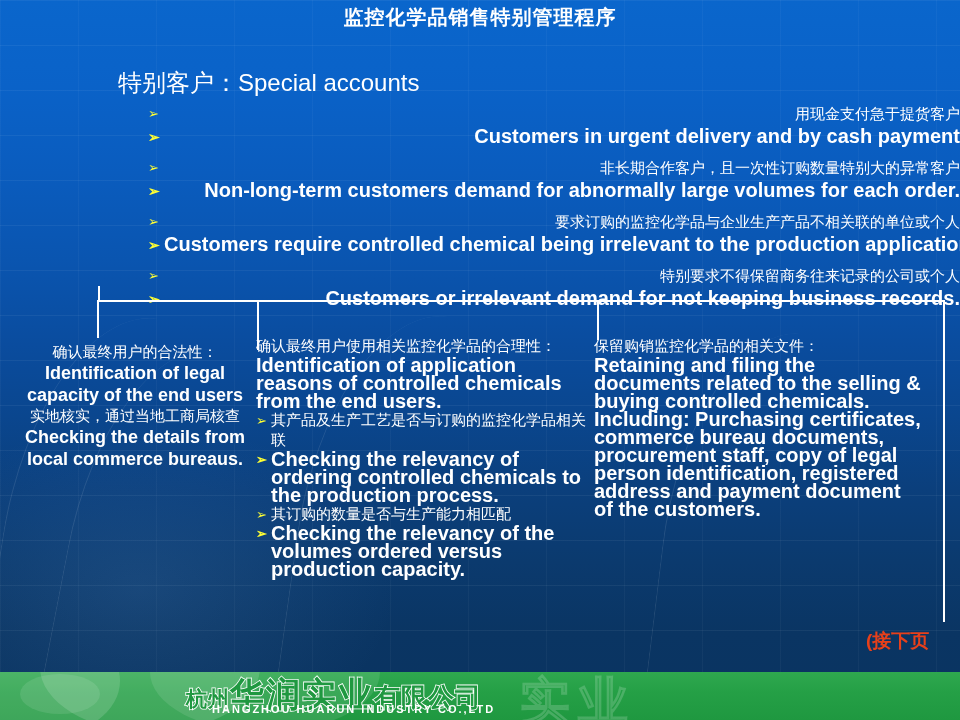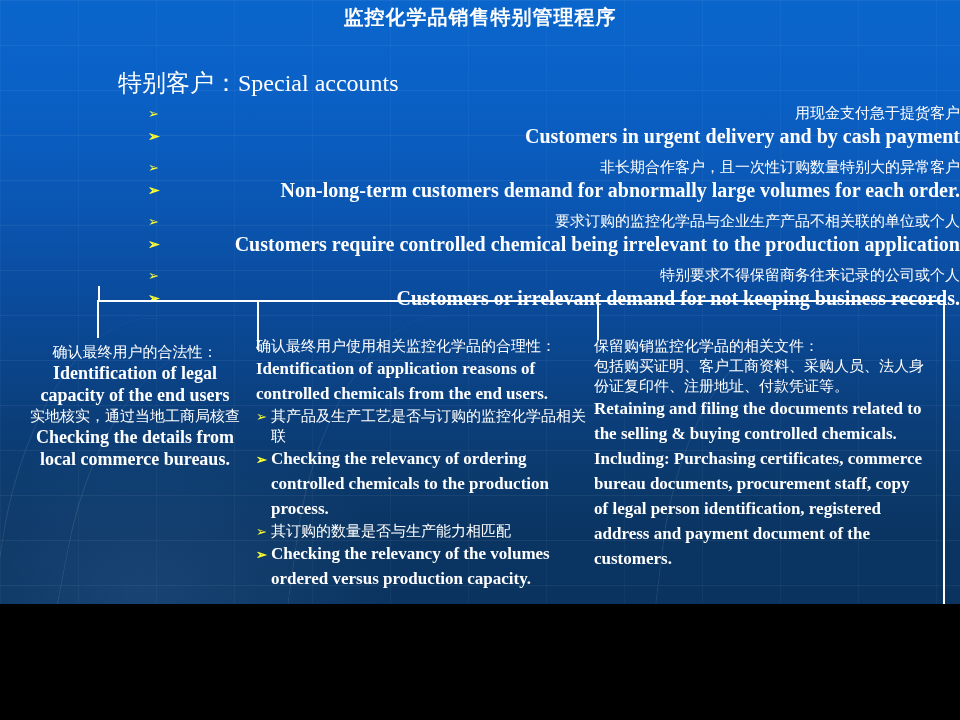--- a/index.html
+++ b/index.html
@@ -2,23 +2,23 @@
 <html><head>
 <meta charset="utf-8">
 <style>
   html, body {
     margin: 0; padding: 0;
     background: #000;
   }
   #slide {
     position: relative;
     width: 960px;
-    height: 604px;
+    height: 720px;
     overflow: hidden;
-    font-family: Liberation Serif, serif;
+    font-family: Liberation Sans, sans-serif;
     background: linear-gradient(to bottom,
         #0a66cc 0%,
         #0a62c8 12%,
         #0a5cbe 24%,
         #0a55b0 36%,
         #0a4c9e 48%,
         #0a468e 58%,
         #0b3f7c 68%,
         #0b3a6e 78%,
         #0a3563 88%,
@@ -128,21 +128,21 @@
 
   
   #columns { position: absolute; left: 0; top: 336px; width: 960px; height: 330px; }
   .col { position: absolute; color: #ffffff; }
   #col-1 { left: 22px;  top: 6px;  width: 226px; text-align: center; }
   #col-2 { left: 256px; top: 0px;  width: 330px; }
   #col-3 { left: 594px; top: 0px;  width: 330px; }
 
   .t-cn   { font-size: 15px; line-height: 20px; font-weight: 400; }
   .t-en   { font-size: 18px; line-height: 22px; font-weight: 700; }
-  .t-en-s { font-size: 17px; line-height: 25px; font-weight: 700; }
+  .t-en-s { font-size: 20px; line-height: 18px; font-weight: 700; }
 
   .cbul {
     position: relative;
     padding-left: 15px;
   }
   .cbul::before {
     content: "\27A2";
     position: absolute; left: 0; top: 1px;
     color: #ffff33;
     font-size: 13px;
@@ -254,21 +254,20 @@
     <div class="col" id="col-2">
         <div class="t-cn">确认最终用户使用相关监控化学品的合理性：</div>
         <div class="t-en-s">Identification of application reasons of controlled chemicals from the end users.</div>
         <div class="t-cn cbul">其产品及生产工艺是否与订购的监控化学品相关联</div>
         <div class="t-en-s cbul">Checking the relevancy of ordering controlled chemicals to the production process.</div>
         <div class="t-cn cbul">其订购的数量是否与生产能力相匹配</div>
         <div class="t-en-s cbul">Checking the relevancy of the volumes ordered versus production capacity.</div>
       </div>
     <div class="col" id="col-3">
         <div class="t-cn">保留购销监控化学品的相关文件：</div>
-        <div class="t-cn">包括购买证明、客户工商资料、采购人员、法人身份证复印件、注册地址、付款凭证等。</div>
         <div class="t-en-s">Retaining and filing the documents related to the selling &amp; buying controlled chemicals.</div>
         <div class="t-en-s">Including: Purchasing certificates, commerce bureau documents, procurement staff, copy of legal person identification, registered address and payment document of the customers.</div>
       </div>
   </div>
 
   <div id="continue-note">(接下页</div>
 
   <div id="footer">
     <div id="footer-bubbles">
       <div class="bub" id="bub1"></div>

